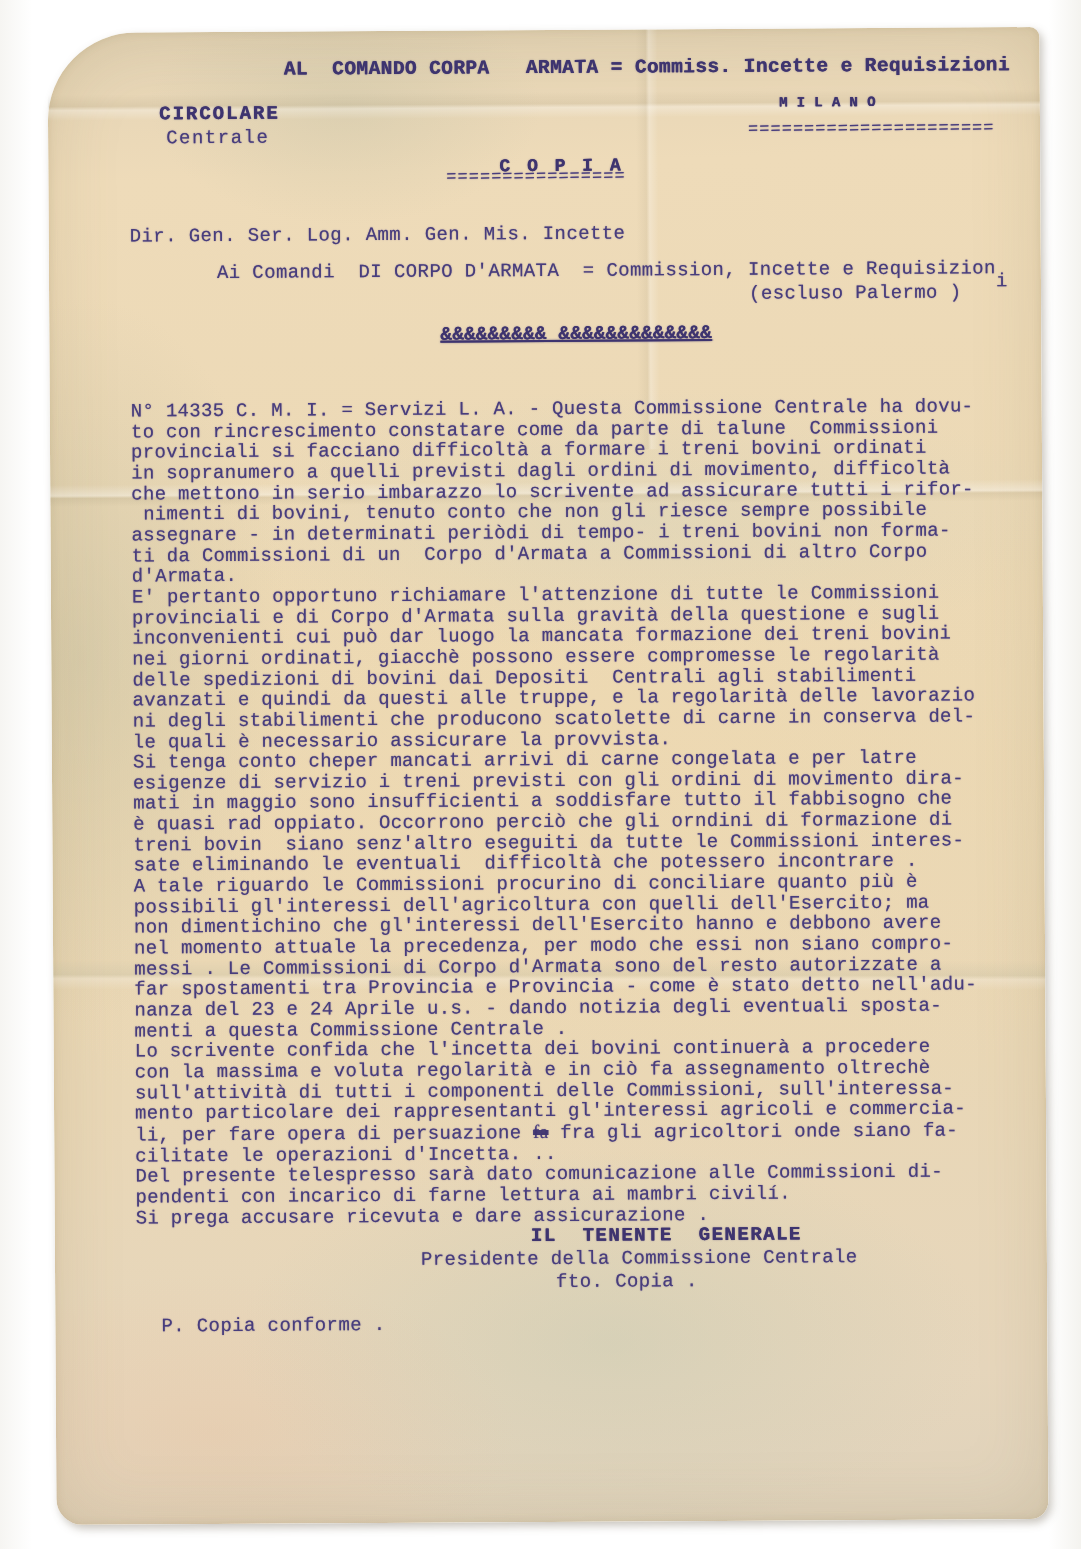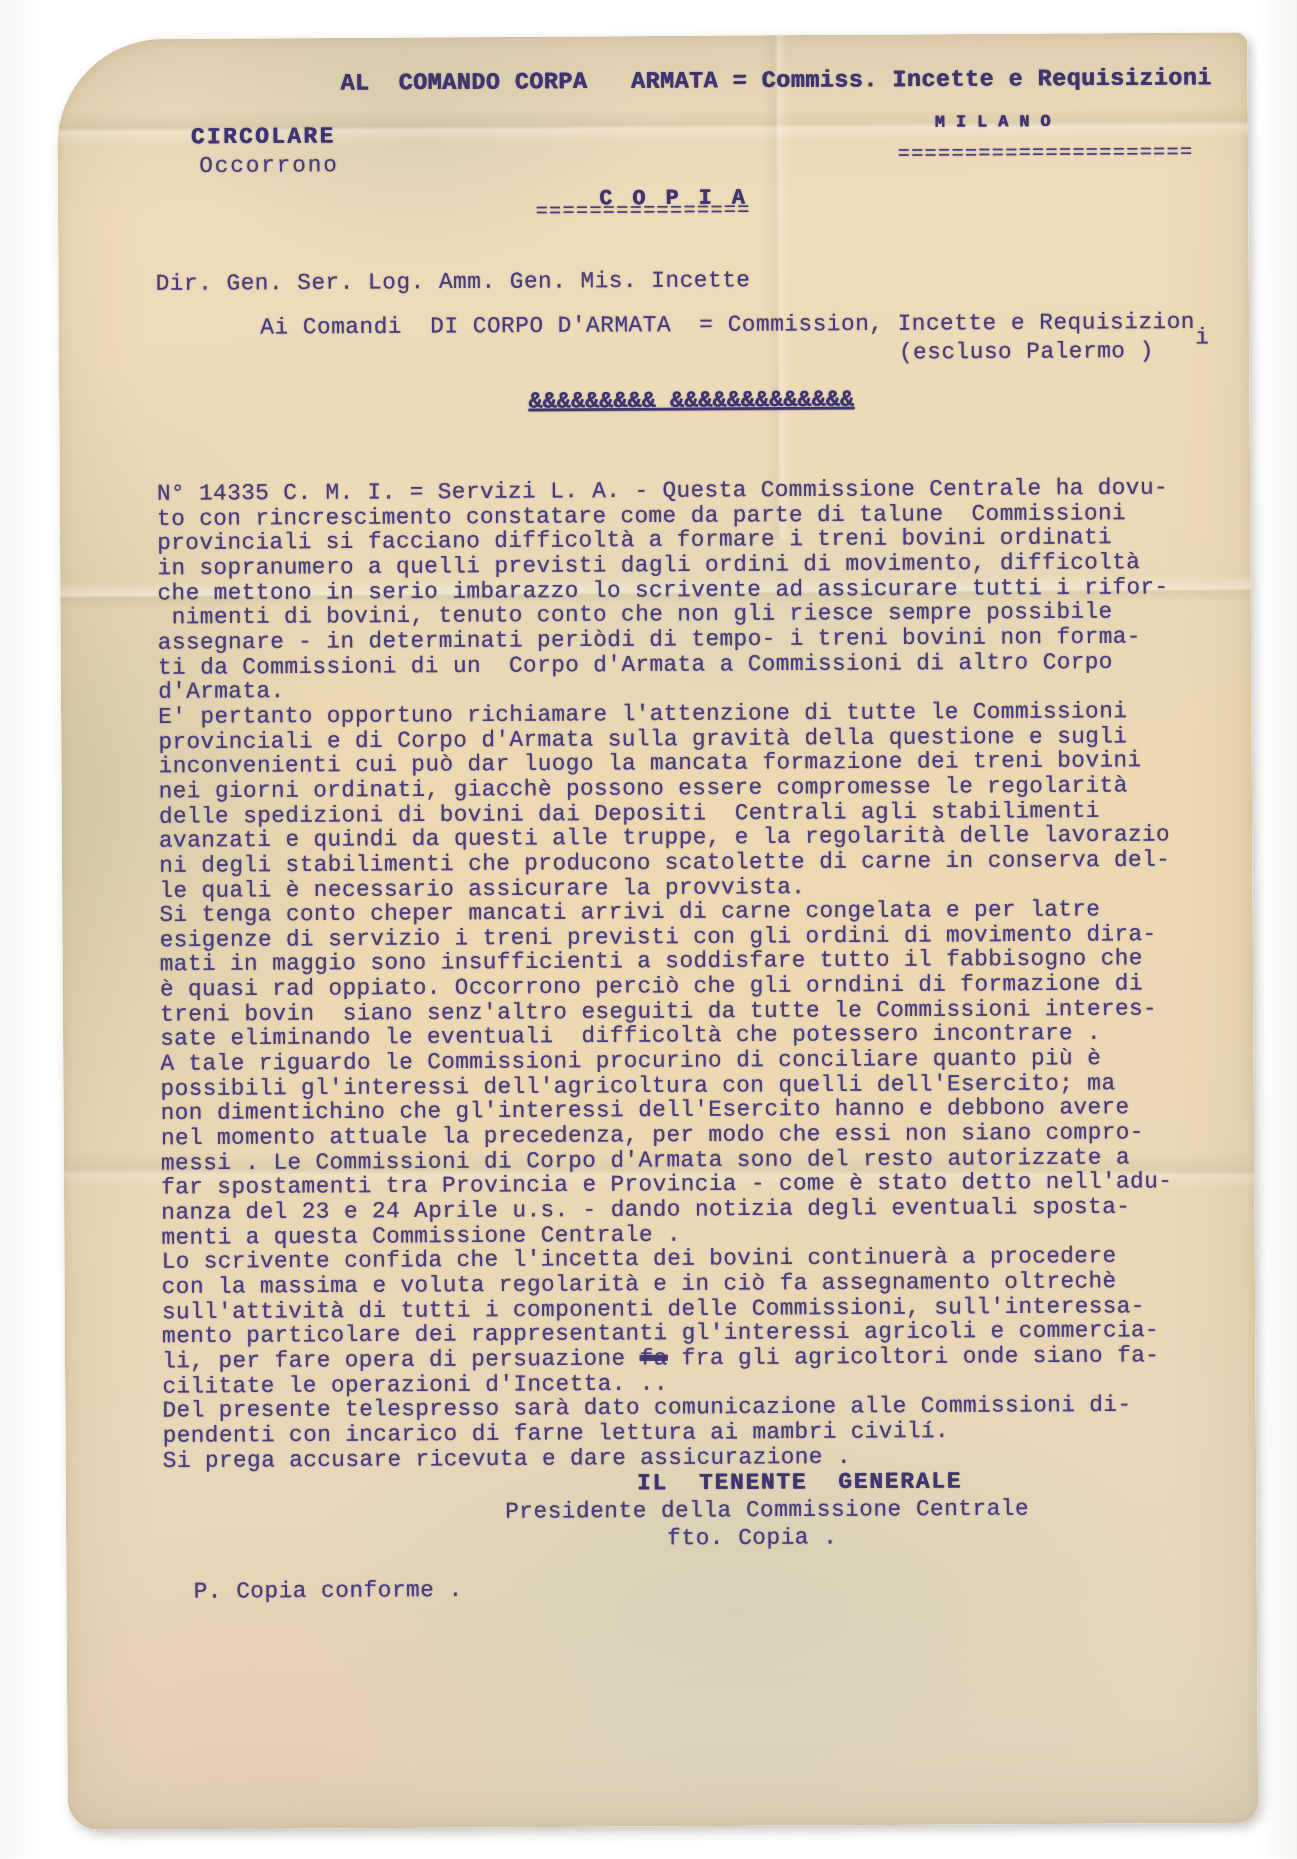--- a/index.html
+++ b/index.html
@@ -32,37 +32,37 @@
     background:linear-gradient(to bottom,transparent,rgba(150,160,140,.14) 50%,rgba(255,255,255,.22) 64%,transparent);}
   .crease.v1{left:588px;top:0;width:22px;height:420px;
     background:linear-gradient(to right,transparent,rgba(140,130,100,.10) 45%,rgba(255,255,255,.25) 60%,transparent);}
   .tw{position:absolute;color:#483d7d;white-space:pre;
       text-shadow:0 0 1.2px rgba(72,61,125,.75);font-size:19px;line-height:21px;letter-spacing:.4px;}
   .tw-bold{font-weight:bold;color:#3e346f;
       text-shadow:.5px 0 0 rgba(62,52,111,.9),0 0 1.6px rgba(62,52,111,.55);}
   .body-text{position:absolute;left:81px;top:369px;width:908px;}
   .body-line{white-space:pre;font-size:19px;line-height:20.65px;letter-spacing:.3px;}
   .struck{text-decoration:line-through;text-decoration-thickness:5px;
-      text-decoration-color:rgba(62,52,111,.85);}
+      text-decoration-color:rgba(62,52,111,.85);font-family:Liberation Serif, serif;}
   .dropped{position:relative;top:13px;display:inline-block;}
   .underline-row{letter-spacing:1px;}
   .amp-sep{text-decoration:underline;text-decoration-thickness:2px;}
 </style>
 </head>
 <body>
 
 <div class="paper">
   <div class="crease h1"></div>
   <div class="crease h2"></div>
   <div class="crease h3"></div>
   <div class="crease v1"></div>
 
   <div class="tw tw-bold" style="left:236px;top:28px;font-size:19.5px;">AL  COMANDO CORPA   ARMATA = Commiss. Incette e Requisizioni</div>
   <div class="tw tw-bold" style="left:111px;top:72px;letter-spacing:2px;">CIRCOLARE</div>
-  <div class="tw" style="left:118px;top:96px;letter-spacing:1.5px;">Occorrono</div>
+  <div class="tw" style="left:118px;top:96px;letter-spacing:1.5px;">Centrale</div>
   <div class="tw tw-bold" style="left:731px;top:64px;font-size:14px;">M I L A N O</div>
   <div class="tw underline-row" style="left:700px;top:90px;font-size:17px;">======================</div>
   <div class="tw tw-bold" style="left:434px;top:126px;font-size:18px;letter-spacing:3px;margin-left:17px;">C O P I A</div>
   <div class="tw underline-row" style="left:398px;top:136px;font-size:17px;">================</div>
 
   <div class="tw" style="left:81px;top:194px;">Dir. Gen. Ser. Log. Amm. Gen. Mis. Incette</div>
   <div class="tw" style="left:168px;top:231px;"><span>Ai Comandi  DI CORPO D'ARMATA  = Commission, Incette e Requisizion</span><span class="dropped">i</span></div>
   <div class="tw" style="left:700px;top:255px;">(escluso Palermo )</div>
   <div class="tw tw-bold amp-sep" style="left:391px;top:294px;">&amp;&amp;&amp;&amp;&amp;&amp;&amp;&amp;&amp; &amp;&amp;&amp;&amp;&amp;&amp;&amp;&amp;&amp;&amp;&amp;&amp;&amp;</div>
 

